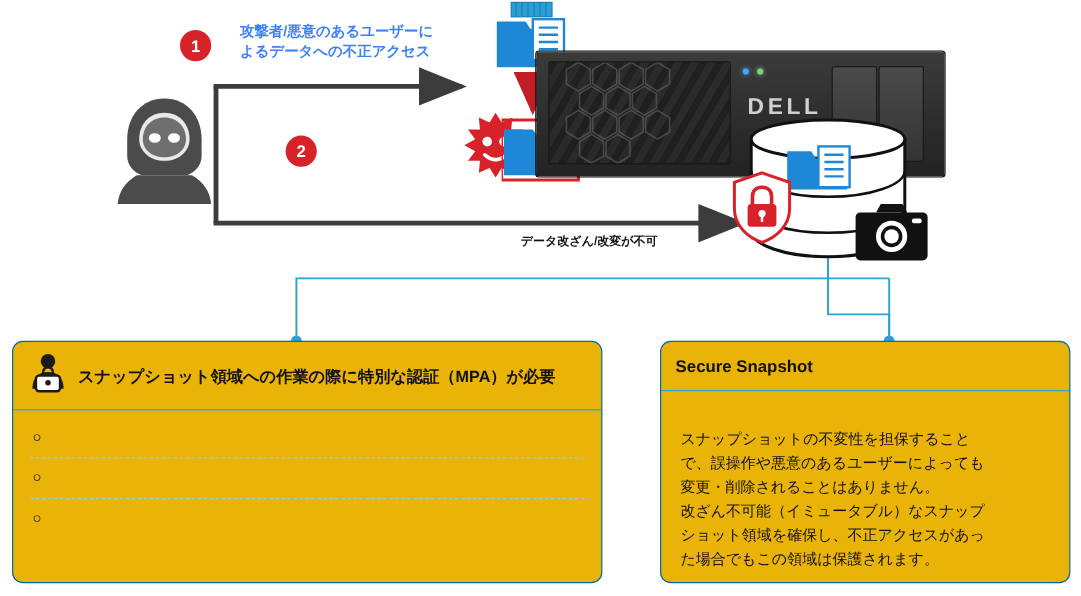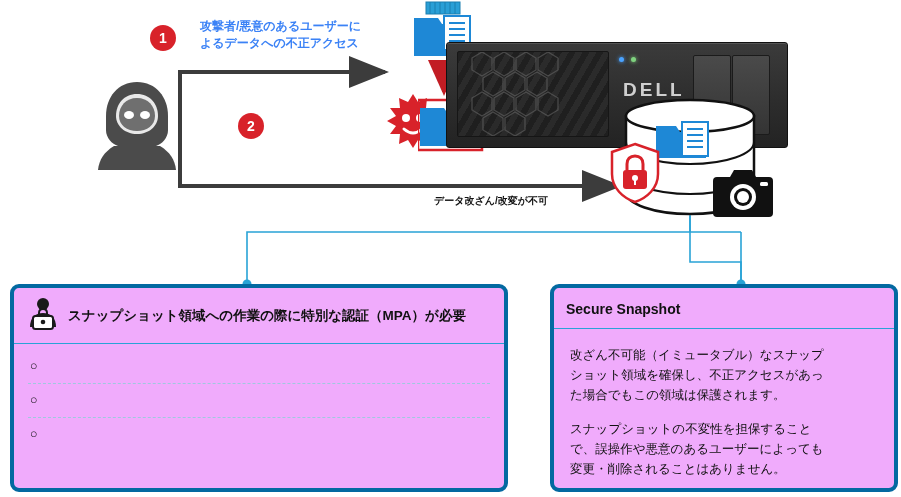--- a/index.html
+++ b/index.html
@@ -92,22 +92,22 @@
     position: absolute;
     width: 5px; height: 5px;
     border-radius: 50%;
     background: #4aa3ff;
     box-shadow: 0 0 4px #4aa3ff;
   }
 
   
   .panel {
     position: absolute;
-    background: #f0abfc;
-    border: 4px solid #0369a1;
+    background: #eab308;
+    border: 1px solid #0369a1;
     border-radius: 9px;
   }
   .panel-title {
     font-size: 13.5px;
     font-weight: bold;
     color: #111;
   }
   .panel-sep {
     height: 1px;
     background: #29a3d6;
@@ -343,22 +343,22 @@
       </div>
     </div>
   </div>
 
   <div class="panel" style="left:550px;top:284px;width:340px;height:200px;">
     <div style="padding:12px 12px 10px 12px; text-align:left;">
       <span class="panel-title" style="font-size:14px;">Secure Snapshot</span>
     </div>
     <div class="panel-sep"></div>
     <div style="padding:16px 16px 0 16px;">
+      <div class="right-body" style="margin-top:14px;">スナップショットの不変性を担保すること
+で、誤操作や悪意のあるユーザーによっても
+変更・削除されることはありません。</div>
       <div class="right-body">改ざん不可能（イミュータブル）なスナップ
 ショット領域を確保し、不正アクセスがあっ
 た場合でもこの領域は保護されます。</div>
-      <div class="right-body" style="margin-top:14px;">スナップショットの不変性を担保すること
-で、誤操作や悪意のあるユーザーによっても
-変更・削除されることはありません。</div>
     </div>
   </div>
 
 </div>
 
 </body></html>

